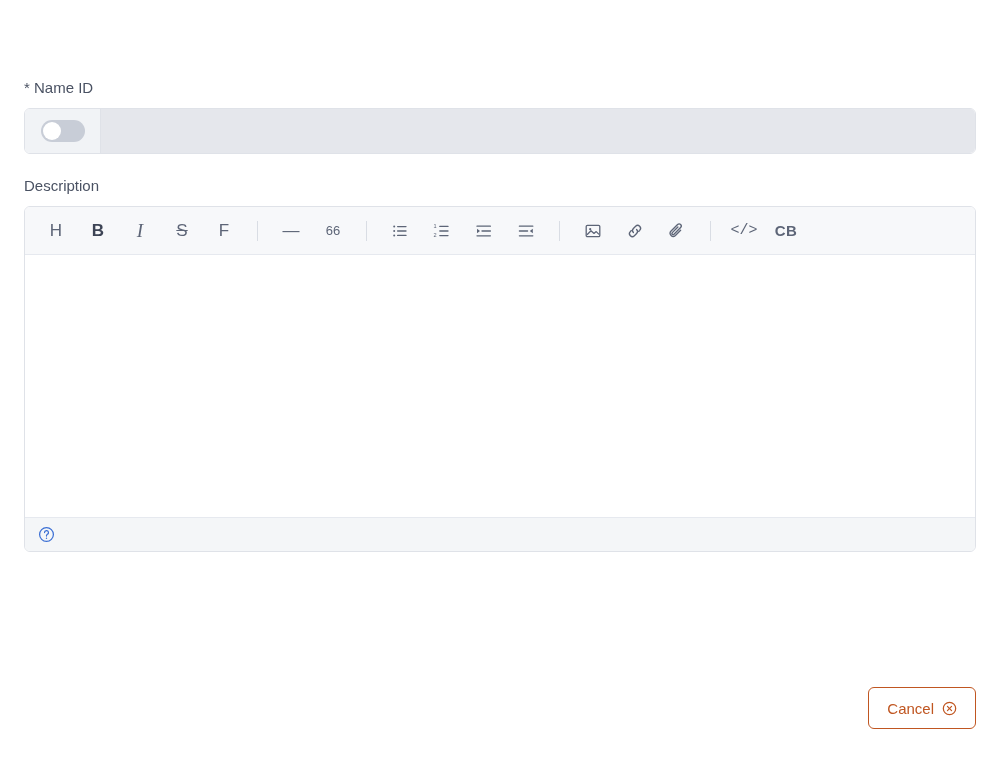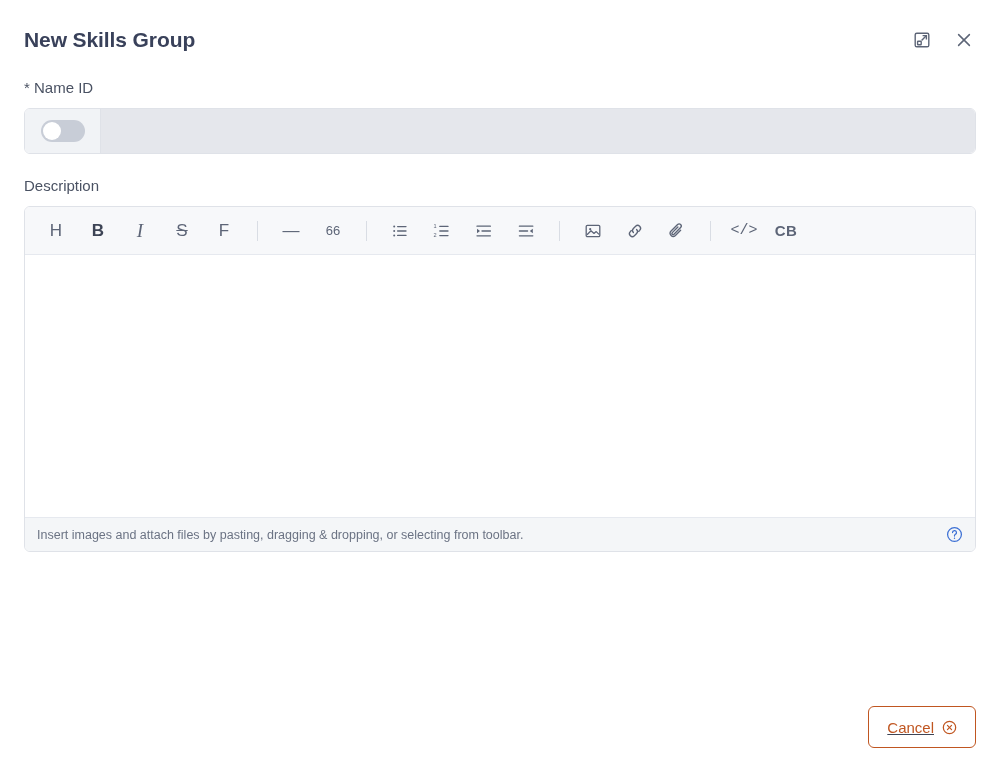--- a/index.html
+++ b/index.html
@@ -211,27 +211,26 @@
     cursor: pointer;
   }
 
   
   .modal-footer {
     position: absolute;
     left: 0; right: 0;
     bottom: 0;
     height: 80px;
     display: flex;
-    align-items: center;
+    align-items: flex-start;
     justify-content: flex-end;
     gap: 14px;
     padding: 0 24px;
     box-sizing: border-box;
     background: #ffffff;
-    text-decoration: underline;
   }
   .btn {
     height: 42px;
     min-width: 104px;
     padding: 0 18px;
     border-radius: 6px;
     background: #ffffff;
     display: inline-flex;
     align-items: center;
     justify-content: center;
@@ -250,39 +249,20 @@
     color: #7fc49b;
     cursor: default;
   }
   .btn .bicon { display: flex; align-items: center; }
 </style>
 </head>
 <body>
 
 <div class="modal">
 
-  <div class="modal-header">
-    <div class="modal-title">New Skills Group</div>
-    <div class="header-actions">
-      <div class="hdr-icon">
-        <svg width="20" height="20" viewBox="0 0 20 20" fill="none" stroke="#5d6577" stroke-width="1.4">
-          <rect x="3.2" y="3.2" width="13.6" height="13.6" rx="1.6"></rect>
-          <rect x="5.6" y="11.2" width="3.6" height="3.6" rx="0.6"></rect>
-          <path d="M9.6 10.4 L14.4 5.6"></path>
-          <path d="M10.6 5.6 H14.4 V9.4"></path>
-        </svg>
-      </div>
-      <div class="hdr-icon">
-        <svg width="20" height="20" viewBox="0 0 20 20" fill="none" stroke="#5d6577" stroke-width="1.5" stroke-linecap="round">
-          <path d="M4.6 4.6 L15.4 15.4"></path>
-          <path d="M15.4 4.6 L4.6 15.4"></path>
-        </svg>
-      </div>
-    </div>
-  </div>
 
   <div class="modal-body">
 
 
     <div class="field-block">
       <div class="field-label">* Name ID</div>
       <div class="groupid-row">
         <div class="toggle-prefix">
           <div class="toggle">
             <div class="knob"></div>
@@ -359,21 +339,20 @@
               <svg width="18" height="18" viewBox="0 0 18 18" fill="none" stroke="#5d6577" stroke-width="1.35" stroke-linecap="round">
                 <path d="M12.6 8.2 L7.4 13.4 a3 3 0 0 1 -4.3 -4.3 L9.6 2.6 a2.1 2.1 0 0 1 3 3 L6 12.2 a1.15 1.15 0 0 1 -1.7 -1.6 L9.9 5"></path>
               </svg>
             </div>
             <div class="tb-sep"></div>
             <div class="tb-btn code">&lt;/&gt;</div>
             <div class="tb-btn cb">CB</div>
           </div>
         <div class="editor-area" contenteditable="true" style=""></div>
         <div class="editor-hint">
-          <div class="editor-hint-text">Insert images and attach files by pasting, dragging &amp; dropping, or selecting from toolbar.</div>
           <div class="help-icon">
             <svg width="17" height="17" viewBox="0 0 18 18" fill="none" stroke="#3b6fd4" stroke-width="1.3">
               <circle cx="9" cy="9" r="7.3"></circle>
               <path d="M6.9 6.9 a2.1 2.1 0 1 1 2.8 2 c-0.5 0.3 -0.7 0.7 -0.7 1.3 v0.4" stroke-linecap="round"></path>
               <circle cx="9" cy="12.9" r="0.75" fill="#3b6fd4" stroke="none"></circle>
             </svg>
           </div>
         </div>
       </div>
     </div>

